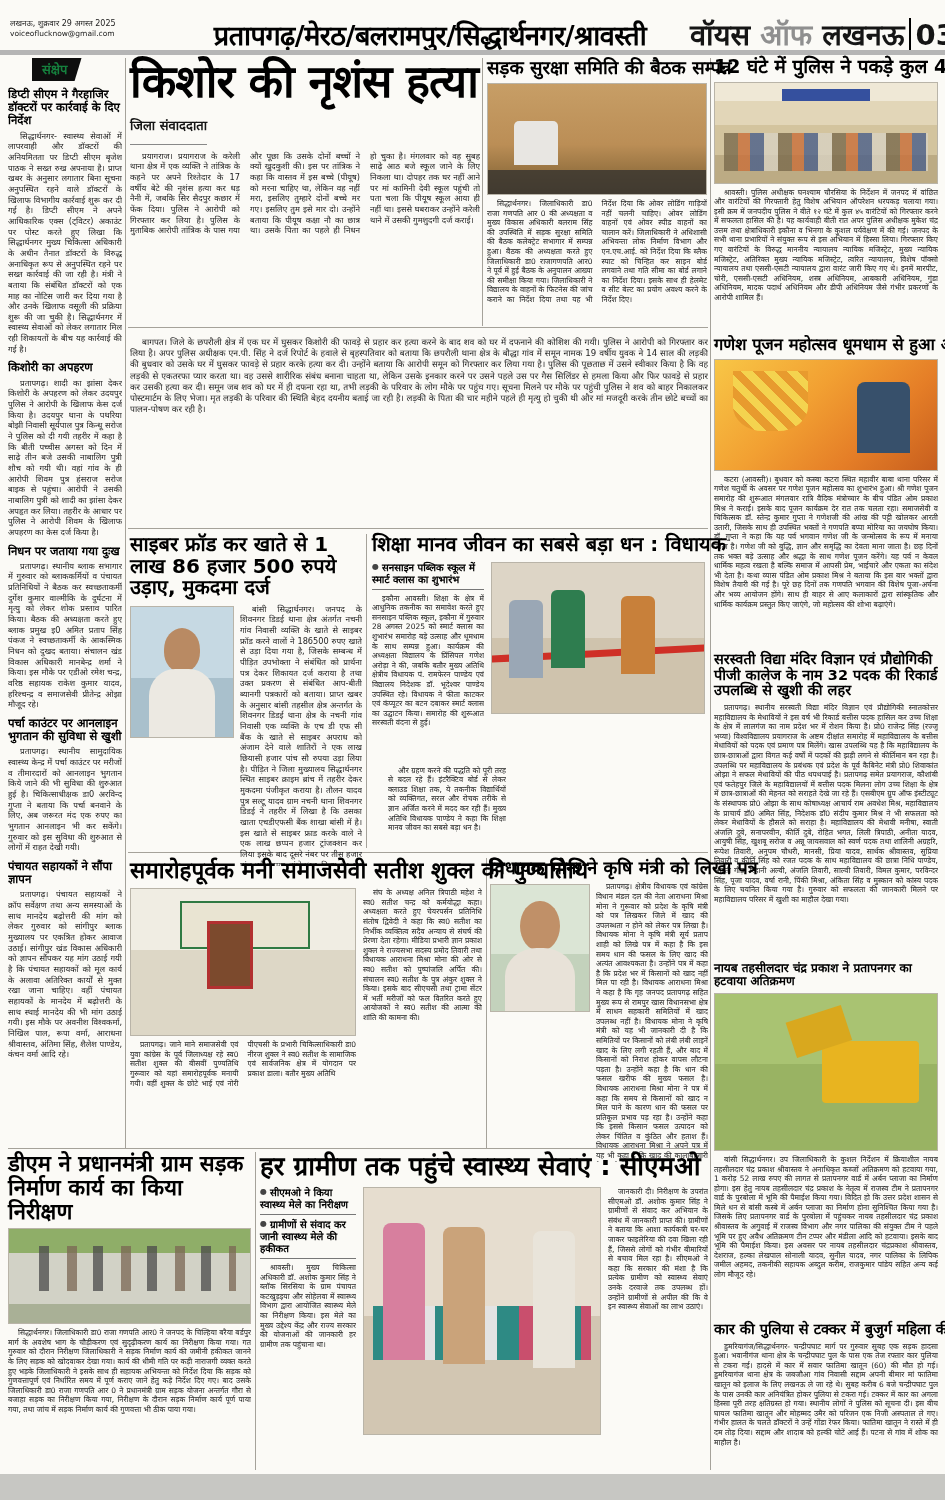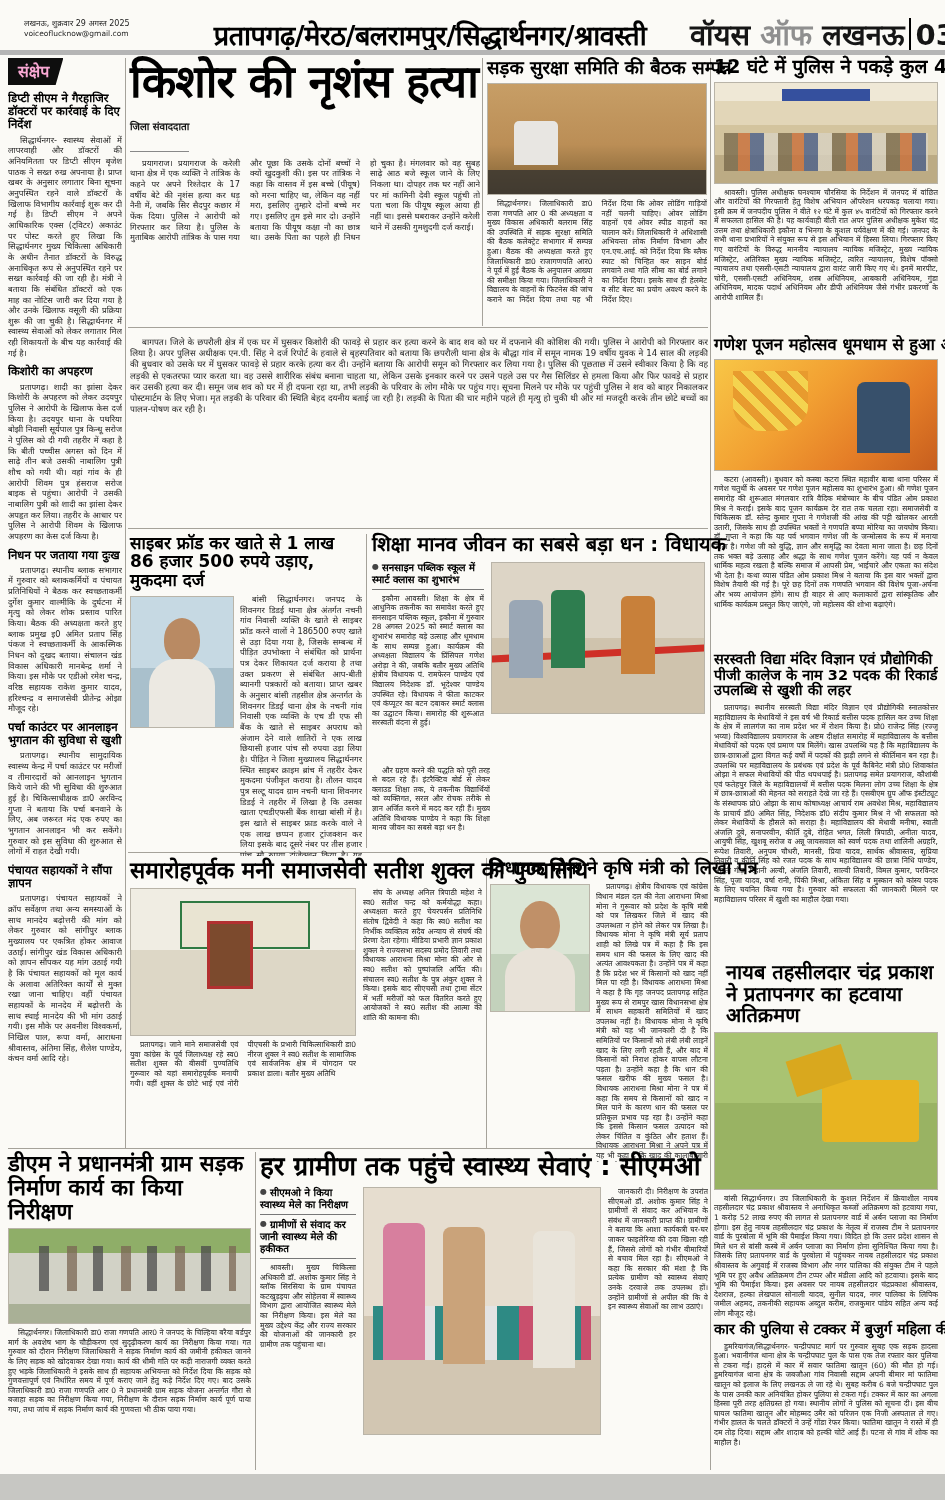--- a/index.html
+++ b/index.html
@@ -15,25 +15,25 @@
   .vdiv{position:absolute;width:1px;background:#a5a29a;}
   .hdiv{position:absolute;height:1px;background:#a5a29a;}
   
   .dateline{font-size:8px;line-height:1.4;color:#222;}
   .regions{font-size:27px;font-weight:bold;color:#000;letter-spacing:-0.5px;}
   .brand{font-size:29px;font-weight:bold;white-space:nowrap;}
   .brand .of{color:#8f8f8f;}
   .brand .pn{border-left:2px solid #000;padding-left:5px;margin-left:4px;}
   .graybar{position:absolute;left:0;width:945px;background:#b5b5b5;}
   
-  .kicker{display:inline-block;background:#0e0e0e;color:#f9a8d4;font-weight:bold;font-size:16px;
-          padding:2px 14px 3px 10px;clip-path:polygon(0 0,100% 0,86% 100%,0 100%);}
+  .kicker{display:inline-block;background:#0e0e0e;color:#15803d;font-weight:bold;font-size:13px;
+          padding:2px 14px 3px 10px;clip-path:polygon(0 0,100% 0,86% 100%,0 100%);margin-left:24px;}
   .brief h3{font-size:11.5px;font-weight:bold;line-height:1.15;margin:7px 0 3px;color:#000;}
   .brief p{margin:0;}
-  .byline{font-size:10px;font-weight:bold;border-bottom:1px solid #888;display:inline-block;padding-bottom:18px;}
+  .byline{font-size:13px;font-weight:bold;border-bottom:1px solid #888;display:inline-block;padding-bottom:10px;}
   .subhead{font-size:10px;font-weight:bold;line-height:1.2;color:#000;border-bottom:1px solid #777;padding-bottom:3px;margin-bottom:4px;}
   .bullet{font-size:8px;vertical-align:2px;margin-right:3px;color:#444;}
   
   .ph-meeting{background:linear-gradient(180deg,#c79e66 0%,#bb8e56 55%,#93703f 82%,#6d5330 100%);}
   .ph-meeting::after{content:"";position:absolute;left:0;right:0;bottom:0;height:22%;background:#3a3630;opacity:.85;}
   .ph-meeting::before{content:"";position:absolute;left:12%;top:34%;width:20%;height:40%;background:#e8e6e2;border-radius:5px 5px 0 0;box-shadow:160% 0 0 0 #dcd9d4;}
   .ph-police{background:linear-gradient(180deg,#efe8d6 0 18%,#e2d6b8 18% 42%,#d3c49e 42% 72%,#bcab84 72% 100%);}
   .ph-police::before{content:"";position:absolute;left:30%;top:6%;width:40%;height:12%;background:#35509e;}
   .ph-police::after{content:"";position:absolute;left:4%;right:4%;bottom:12%;height:38%;
      background:repeating-linear-gradient(90deg,#7a6a4c 0 14px,#c96f3a 14px 26px,#4a5f8a 26px 40px,#d8d2c2 40px 54px);opacity:.8;}
@@ -65,21 +65,21 @@
      background:repeating-linear-gradient(90deg,#2e8a84 0 22px,#c94f6d 22px 40px,#e3e3e3 40px 62px);}
   .ph-health::after{content:"";position:absolute;left:8%;top:14%;width:18%;height:56%;background:#d77f9e;border-radius:8px 8px 0 0;
      box-shadow:150px 8px 0 0 #e9e4da,60px 4px 0 0 #caa37a;}
   .footbar{position:absolute;left:0;top:1474px;width:945px;height:26px;background:#c7c7c3;}
 </style>
 </head>
 <body>
 
 <div class="page">
 
-  <div class="abs dateline" style="left:24px;top:18px;width:130px;">
+  <div class="abs dateline" style="left:10px;top:18px;width:130px;">
     <div>लखनऊ, शुक्रवार 29 अगस्त 2025</div>
     <div style="font-size:7.5px;">voiceoflucknow@gmail.com</div>
   </div>
   <div class="abs regions" style="left:160px;top:16px;width:540px;text-align:center;">प्रतापगढ़/मेरठ/बलरामपुर/सिद्धार्थनगर/श्रावस्ती</div>
   <div class="abs brand" style="left:690px;top:14px;width:248px;text-align:right;">
     <span>वॉयस</span>
     <span class="of">ऑफ</span>
     <span>लखनऊ</span><span class="pn">03</span>
   </div>
   <div class="graybar" style="top:50px;height:5px;"></div>
@@ -142,52 +142,52 @@
     <div class="photo ph-ganesh" style="width:224px;height:112px;margin:5px 0 4px;"></div>
     <div class="bt-sm" style="height:176px;">कटरा (आवस्ती)। बुधवार को कस्बा कटरा स्थित महावीर बाबा थाना परिसर में गणेश चतुर्थी के अवसर पर गणेश पूजन महोत्सव का शुभारंभ हुआ। श्री गणेश पूजन समारोह की शुरूआत मंगलवार रात्रि वैदिक मंत्रोच्चार के बीच पंडित ओम प्रकाश मिश्र ने कराई। इसके बाद पूजन कार्यक्रम देर रात तक चलता रहा। समाजसेवी व चिकित्सक डॉ. स्तेन्द्र कुमार गुप्ता ने गणेशजी की आंख की पट्टी खोलकर आरती उतारी, जिसके साथ ही उपस्थित भक्तों ने गणपति बप्पा मोरिया का जयघोष किया। डॉ. गुप्ता ने कहा कि यह पर्व भगवान गणेश जी के जन्मोत्सव के रूप में मनाया जाता है। गणेश जी को बुद्धि, ज्ञान और समृद्धि का देवता माना जाता है। छह दिनों तक भक्त बड़े उत्साह और श्रद्धा के साथ गणेश पूजन करेंगे। यह पर्व न केवल धार्मिक महत्व रखता है बल्कि समाज में आपसी प्रेम, भाईचारे और एकता का संदेश भी देता है। कथा व्यास पंडित ओम प्रकाश मिश्र ने बताया कि इस बार भक्तों द्वारा विशेष तैयारी की गई है। पूरे छह दिनों तक गणपति भगवान की विशेष पूजा-अर्चना और भव्य आयोजन होंगे। साथ ही बाहर से आए कलाकारों द्वारा सांस्कृतिक और धार्मिक कार्यक्रम प्रस्तुत किए जाएंगे, जो महोत्सव की शोभा बढ़ाएंगे।</div>
   </div>
 
   <div class="abs" style="left:714px;top:652px;width:224px;">
     <h2 class="hl" style="font-size:14.5px;">सरस्वती विद्या मंदिर विज्ञान एवं प्रौद्योगिकी पीजी कालेज के नाम 32 पदक की रिकार्ड उपलब्धि से खुशी की लहर</h2>
     <div class="bt-sm" style="height:268px;margin-top:4px;">प्रतापगढ़। स्थानीय सरस्वती विद्या मंदिर विज्ञान एवं प्रौद्योगिकी स्नातकोत्तर महाविद्यालय के मेधावियों ने इस वर्ष भी रिकार्ड बत्तीस पदक हासिल कर उच्च शिक्षा के क्षेत्र में लालगंज का नाम प्रदेश भर में रोशन किया है। प्रो0 राजेन्द्र सिंह (रज्जू भय्या) विश्वविद्यालय प्रयागराज के अष्टम दीक्षांत समारोह में महाविद्यालय के बत्तीस मेधावियों को पदक एवं प्रमाण पत्र मिलेंगे। खास उपलब्धि यह है कि महाविद्यालय के छात्र-छात्राओं द्वारा विगत कई वर्षों में पदकों की झड़ी लगने से कीर्तिमान बन रहा है। उपलब्धि पर महाविद्यालय के प्रबंधक एवं प्रदेश के पूर्व कैबिनेट मंत्री प्रो0 शिवाकांत ओझा ने सफल मेधावियों की पीठ थपथपाई है। प्रतापगढ़ समेत प्रयागराज, कौशांबी एवं फतेहपुर जिले के महाविद्यालयों में बत्तीस पदक मिलना लोग उच्च शिक्षा के क्षेत्र में छात्र-छात्राओं की मेहनत को सराहते देखे जा रहे हैं। एसबीएम ग्रुप ऑफ इंस्टीट्यूट के संस्थापक प्रो0 ओझा के साथ कोषाध्यक्ष आचार्य राम अवधेश मिश्र, महाविद्यालय के प्राचार्य डॉ0 अमित सिंह, निदेशक डॉ0 संदीप कुमार मिश्र ने भी सफलता को लेकर मेधावियों के हौसले को सराहा है। महाविद्यालय की मेधावी मनीषा, स्वाती अंजलि दुबे, सनापरवीन, कीर्ति दुबे, रोहित भगत, लिली त्रिपाठी, अनीता यादव, आयुषी सिंह, खुशबू सरोज व अन्नू जायसवाल को स्वर्ण पदक तथा शालिनी अग्रहरि, रूपेश तिवारी, अनुपम चौधरी, मानसी, प्रिया यादव, सार्थक श्रीवास्तव, सुप्रिया तिवारी व कीर्ति सिंह को रजत पदक के साथ महाविद्यालय की छात्रा निधि पाण्डेय, आरती गौड़, रिहानी अल्वी, अंजलि तिवारी, साल्वी तिवारी, विमल कुमार, परविन्दर सिंह, पूजा यादव, वर्षा रानी, पिंकी मिश्रा, अंकिता सिंह व मुस्कान को कांस्य पदक के लिए चयनित किया गया है। गुरुवार को सफलता की जानकारी मिलने पर महाविद्यालय परिसर में खुशी का माहौल देखा गया।</div>
   </div>
 
   <div class="abs" style="left:714px;top:962px;width:224px;">
-    <h2 class="hl" style="font-size:20px;margin-left:12px;">नायब तहसीलदार चंद्र प्रकाश ने प्रतापनगर का हटवाया अतिक्रमण</h2>
+    <h2 class="hl" style="font-size:12px;">नायब तहसीलदार चंद्र प्रकाश ने प्रतापनगर का हटवाया अतिक्रमण</h2>
     <div class="photo ph-jcb" style="width:224px;height:158px;margin:5px 0 4px;"></div>
     <div class="bt-sm" style="height:140px;">बांसी सिद्धार्थनगर। उप जिलाधिकारी के कुशल निर्देशन में क्रियाशील नायब तहसीलदार चंद्र प्रकाश श्रीवास्तव ने अनाधिकृत कब्जों अतिक्रमण को हटवाया गया, 1 करोड़ 52 लाख रुपए की लागत से प्रतापनगर वार्ड में अर्बन प्लाजा का निर्माण होगा। इस हेतु नायब तहसीलदार चंद्र प्रकाश के नेतृत्व में राजस्व टीम ने प्रतापनगर वार्ड के पुरबोला में भूमि की पैमाईश किया गया। विदित हो कि उत्तर प्रदेश शासन से मिले धन से बांसी कस्बे में अर्बन प्लाजा का निर्माण होना सुनिश्चित किया गया है। जिसके लिए प्रतापनगर वार्ड के पुरबोला में पहुंचकर नायब तहसीलदार चंद्र प्रकाश श्रीवास्तव के अगुवाई में राजस्व विभाग और नगर पालिका की संयुक्त टीम ने पहले भूमि पर हुए अवैध अतिक्रमण टीन टप्पर और मंडीला आदि को हटवाया। इसके बाद भूमि की पैमाईश किया। इस अवसर पर नायब तहसीलदार चंद्रप्रकाश श्रीवास्तव, देशराज, हल्का लेखपाल सोनाली यादव, सुनील यादव, नगर पालिका के लिपिक जमील अहमद, तकनीकी सहायक अब्दुल करीम, राजकुमार पांडेय सहित अन्य कई लोग मौजूद रहे।</div>
   </div>
 
   <div class="abs" style="left:714px;top:1322px;width:224px;">
     <h2 class="hl" style="font-size:14.5px;white-space:nowrap;">कार की पुलिया से टक्कर में बुजुर्ग महिला की मौत</h2>
     <div class="bt-sm" style="height:124px;margin-top:4px;">डुमरियागंज/सिद्धार्थनगर- चन्द्रीपघाट मार्ग पर गुरुवार सुबह एक सड़क हादसा हुआ। भवानीगंज थाना क्षेत्र के चन्द्रीपघाट पुल के पास एक तेज रफ्तार कार पुलिया से टकरा गई। हादसे में कार में सवार फातिमा खातून (60) की मौत हो गई। डुमरियागंज थाना क्षेत्र के जबजौआ गांव निवासी सद्दाम अपनी बीमार मां फातिमा खातून को इलाज के लिए लखनऊ ले जा रहे थे। सुबह करीब 6 बजे चन्द्रीपघाट पुल के पास उनकी कार अनियंत्रित होकर पुलिया से टकरा गई। टक्कर में कार का अगला हिस्सा पूरी तरह क्षतिग्रस्त हो गया। स्थानीय लोगों ने पुलिस को सूचना दी। इस बीच घायल फातिमा खातून और मोहम्मद उमैर को परिजन एक निजी अस्पताल ले गए। गंभीर हालत के चलते डॉक्टरों ने उन्हें गोंडा रेफर किया। फातिमा खातून ने रास्ते में ही दम तोड़ दिया। सद्दाम और शादाब को हल्की चोटें आई हैं। पटना से गांव में शोक का माहौल है।</div>
   </div>
 
   <div class="abs" style="left:130px;top:332px;width:578px;">
     <div class="bt" style="height:158px;margin-top:5px;font-size:8.6px;">बागपत। जिले के छपरौली क्षेत्र में एक घर में घुसकर किशोरी की फावड़े से प्रहार कर हत्या करने के बाद शव को घर में दफनाने की कोशिश की गयी। पुलिस ने आरोपी को गिरफ्तार कर लिया है। अपर पुलिस अधीक्षक एन.पी. सिंह ने दर्ज रिपोर्ट के हवाले से बृहस्पतिवार को बताया कि छपरौली थाना क्षेत्र के बौद्धा गांव में समून नामक 19 वर्षीय युवक ने 14 साल की लड़की की बुधवार को उसके घर में घुसकर फावड़े से प्रहार करके हत्या कर दी। उन्होंने बताया कि आरोपी समून को गिरफ्तार कर लिया गया है। पुलिस की पूछताछ में उसने स्वीकार किया है कि वह लड़की से एकतरफा प्यार करता था। वह उससे शारीरिक संबंध बनाना चाहता था, लेकिन उसके इनकार करने पर उसने पहले उस पर गैस सिलिंडर से हमला किया और फिर फावड़े से प्रहार कर उसकी हत्या कर दी। समून जब शव को घर में ही दफना रहा था, तभी लड़की के परिवार के लोग मौके पर पहुंच गए। सूचना मिलने पर मौके पर पहुंची पुलिस ने शव को बाहर निकालकर पोस्टमार्टम के लिए भेजा। मृत लड़की के परिवार की स्थिति बेहद दयनीय बताई जा रही है। लड़की के पिता की चार महीने पहले ही मृत्यु हो चुकी थी और मां मजदूरी करके तीन छोटे बच्चों का पालन-पोषण कर रही है।</div>
   </div>
 
   <div class="abs" style="left:130px;top:534px;width:232px;">
-    <h2 class="hl" style="font-size:17px;">साइबर फ्रॉड कर खाते से 1 लाख 86 हजार 500 रुपये उड़ाए, मुकदमा दर्ज</h2>
+    <h2 class="hl" style="font-size:20px;">साइबर फ्रॉड कर खाते से 1 लाख 86 हजार 500 रुपये उड़ाए, मुकदमा दर्ज</h2>
     <div style="margin-top:5px;height:262px;overflow:hidden;">
       <div class="photo ph-man" style="width:104px;height:132px;float:left;margin:2px 6px 3px 0;"></div>
       <div class="bt" style="height:262px;">बांसी सिद्धार्थनगर। जनपद के शिवनगर डिडई थाना क्षेत्र अंतर्गत नचनी गांव निवासी व्यक्ति के खाते से साइबर फ्रॉड करने वालों ने 186500 रुपए खाते से उड़ा दिया गया है, जिसके सम्बन्ध में पीड़ित उपभोक्ता ने संबंधित को प्रार्थना पत्र देकर शिकायत दर्ज कराया है तथा उक्त प्रकरण से संबंधित आप-बीती ब्यानगी पत्रकारों को बताया। प्राप्त खबर के अनुसार बांसी तहसील क्षेत्र अन्तर्गत के शिवनगर डिडई थाना क्षेत्र के नचनी गांव निवासी एक व्यक्ति के एच डी एफ सी बैंक के खाते से साइबर अपराध को अंजाम देने वाले शातिरों ने एक लाख छियासी हजार पांच सौ रुपया उड़ा लिया है। पीड़ित ने जिला मुख्यालय सिद्धार्थनगर स्थित साइबर क्राइम ब्रांच में तहरीर देकर मुकदमा पंजीकृत कराया है। तौलन यादव पुत्र सल्टू यादव ग्राम नचनी थाना शिवनगर डिडई ने तहरीर में लिखा है कि उसका खाता एचडीएफसी बैंक शाखा बांसी में है। इस खाते से साइबर फ्राड करके वाले ने एक लाख छप्पन हजार ट्रांजक्शन कर लिया इसके बाद दूसरे नंबर पर तीस हजार पांच सौ रुपया ट्रांजेक्शन किया है। यह ट्रांजक्शन 21 अगस्त की सुबह 10.45 बजे किया गया जिसकी जानकारी हमें मोबाइल पर आए मैसेज से हुआ। सम्बन्ध में कोई जानकारी प्राप्त नहीं कराई नहीं जा रही है। उसे स्पष्ट जानकारी पासबुक का प्रिंट कराने के उपरान्त हुई। तब उसने 1930 पर काल करके फ्राड के सम्बन्ध में सूचना दर्ज कराया। साइबर सेल के एफ आई आर दर्ज होने के बाद व मिडिया के सामने आने के बाद बैंक मैनेजर द्वारा पीड़ित को आठ दिन बीत जाने के बाद बैंक स्टेटमेंट दिया गया।</div>
     </div>
   </div>
 
   <div class="abs" style="left:372px;top:534px;width:336px;">
     <h2 class="hl" style="font-size:20px;white-space:nowrap;">शिक्षा मानव जीवन का सबसे बड़ा धन : विधायक</h2>
     <div style="display:flex;gap:7px;margin-top:6px;">
       <div style="width:112px;">
         <div class="subhead"><span class="bullet">●</span><span>सनसाइन पब्लिक स्कूल में स्मार्ट क्लास का शुभारंभ</span></div>
         <div class="bt-sm" style="height:168px;">इकौना आवस्ती। शिक्षा के क्षेत्र में आधुनिक तकनीक का समावेश करते हुए सनसाइन पब्लिक स्कूल, इकौना में गुरुवार 28 अगस्त 2025 को स्मार्ट क्लास का शुभारंभ समारोह बड़े उत्साह और धूमधाम के साथ सम्पन्न हुआ। कार्यक्रम की अध्यक्षता विद्यालय के प्रिंसिपल गणेश अरोड़ा ने की, जबकि बतौर मुख्य अतिथि क्षेत्रीय विधायक पं. रामफेरन पाण्डेय एवं विद्यालय निदेशक डॉ. भूदेश्वर पाण्डेय उपस्थित रहे। विधायक ने फीता काटकर एवं कंप्यूटर का बटन दबाकर स्मार्ट क्लास का उद्घाटन किया। समारोह की शुरूआत सरस्वती वंदना से हुई।</div>
       </div>
       <div class="photo ph-ribbon" style="width:214px;height:152px;"></div>
     </div>
-    <div style="display:flex;gap:20px;margin-top:4px;">
+    <div style="display:flex;gap:20px;margin-top:4px;margin-left:16px;">
       <div class="bt-sm" style="width:118px;height:92px;">और ग्रहण करने की पद्धति को पूरी तरह से बदल रहे हैं। इंटरैक्टिव बोर्ड से लेकर क्लाउड शिक्षा तक, ये तकनीक विद्यार्थियों को व्यक्तिगत, सरल और रोचक तरीके से ज्ञान अर्जित करने में मदद कर रही हैं। मुख्य अतिथि विधायक पाण्डेय ने कहा कि शिक्षा मानव जीवन का सबसे बड़ा धन है।</div>
     </div>
   </div>
 
   <div class="abs" style="left:130px;top:858px;width:352px;">
     <h2 class="hl" style="font-size:22.5px;white-space:nowrap;">समारोहपूर्वक मनी समाजसेवी सतीश शुक्ल की पुण्यतिथि</h2>
     <div style="display:flex;gap:7px;margin-top:6px;">
       <div style="width:226px;">
         <div class="photo ph-memorial" style="width:226px;height:148px;"></div>
         <div class="bt-sm cols2" style="height:118px;margin-top:4px;">प्रतापगढ़। जाने माने समाजसेवी एवं युवा कांग्रेस के पूर्व जिलाध्यक्ष रहे स्व0 सतीश शुक्ल की बीसवीं पुण्यतिथि गुरूवार को यहां समारोहपूर्वक मनायी गयी। वहीं शुक्ल के छोटे भाई एवं नोरी पीएचसी के प्रभारी चिकित्साधिकारी डा0 नीरज शुक्ल ने स्व0 सतीश के सामाजिक एवं सार्वजनिक क्षेत्र में योगदान पर प्रकाश डाला। बतौर मुख्य अतिथि</div>

